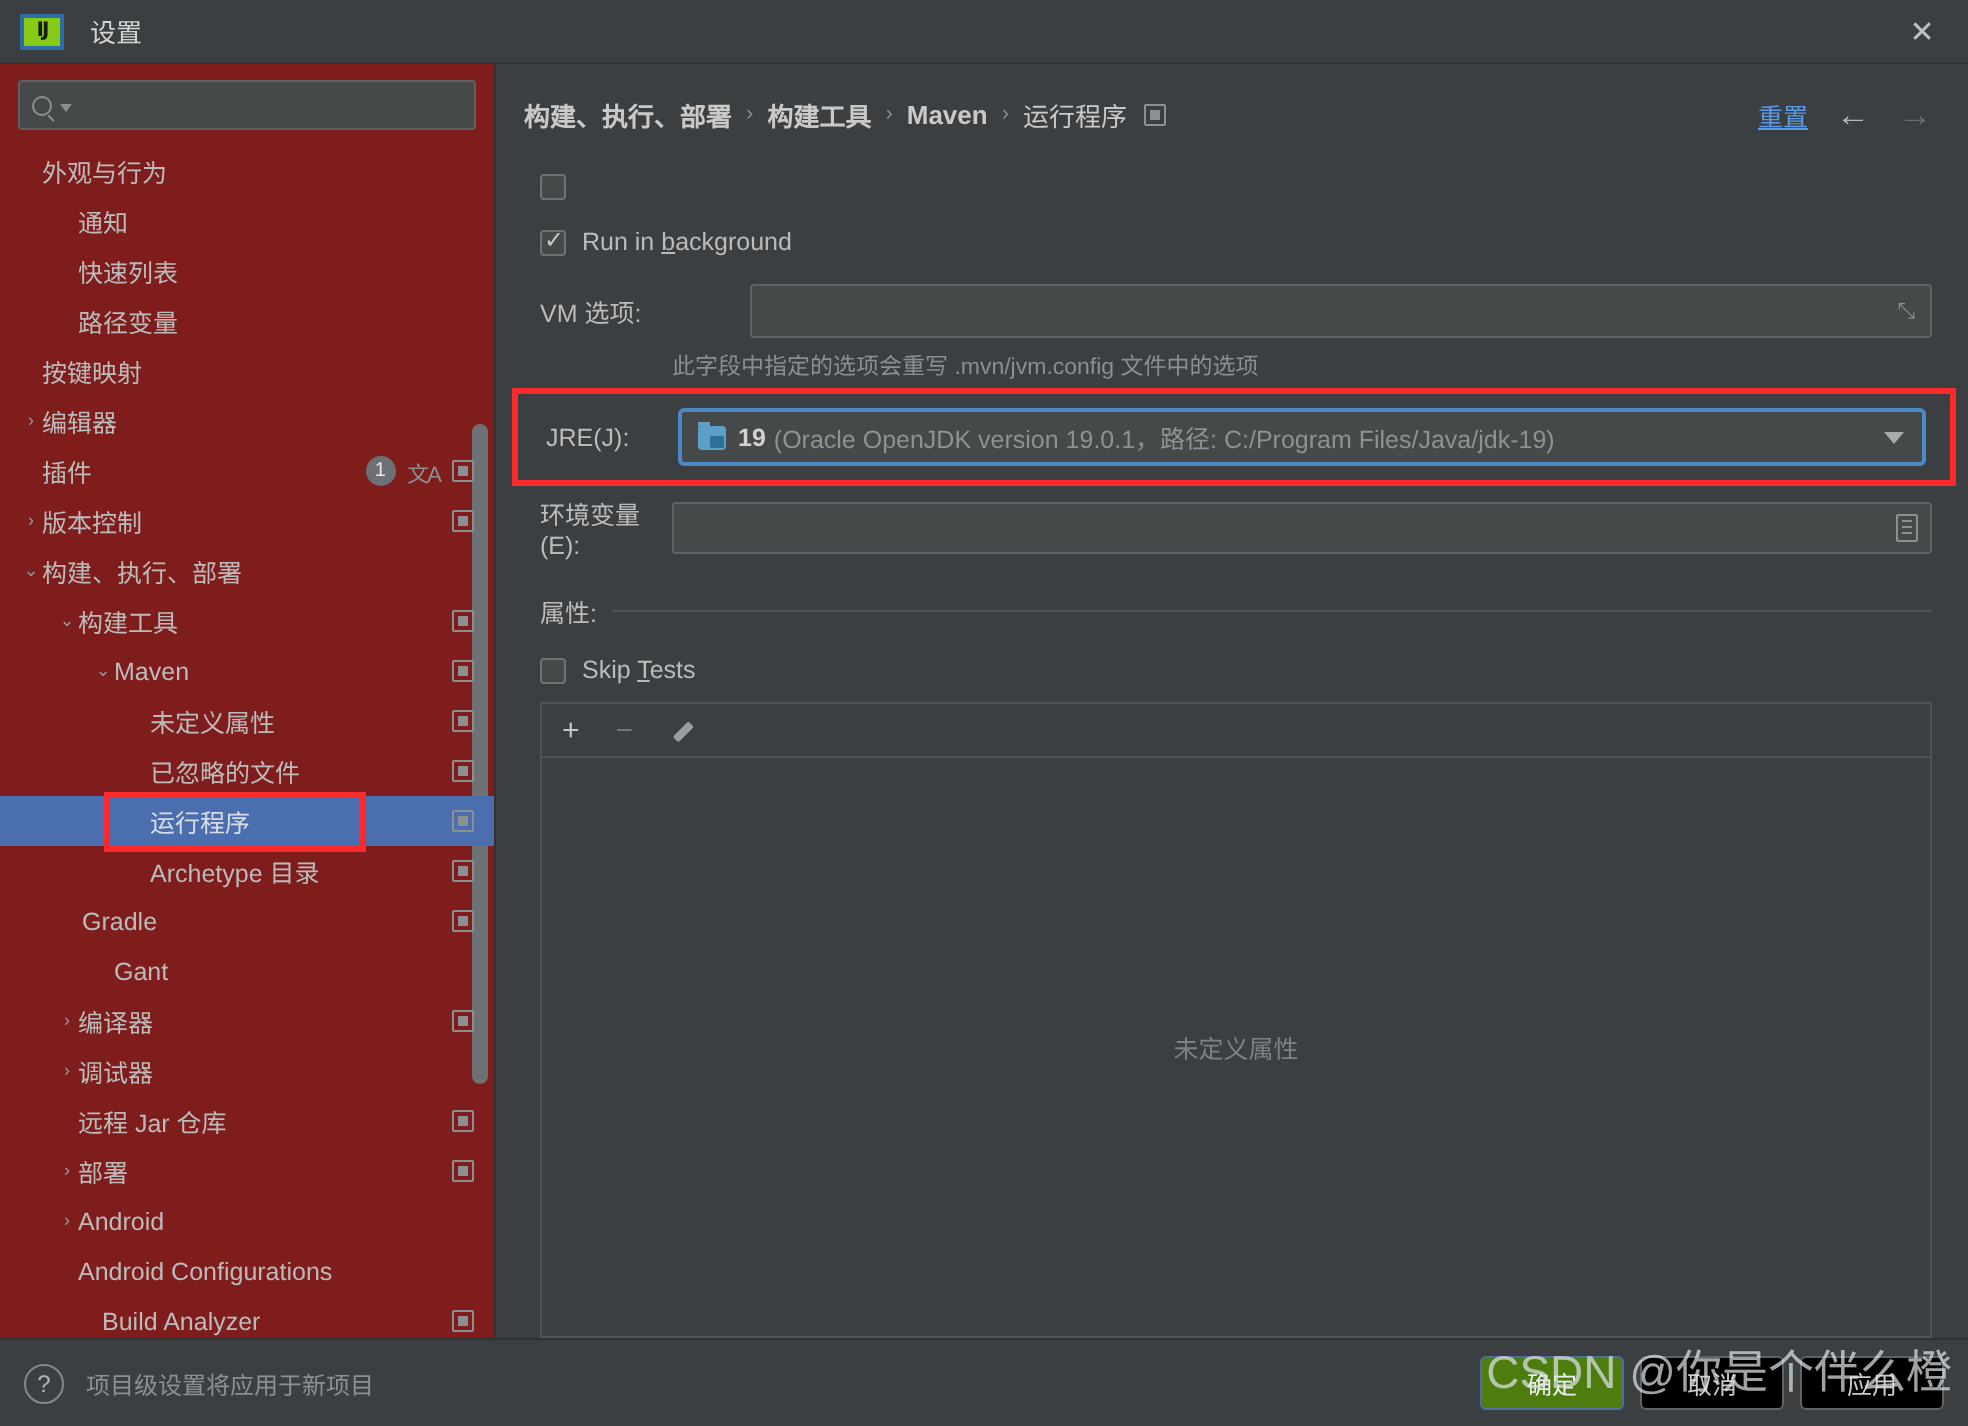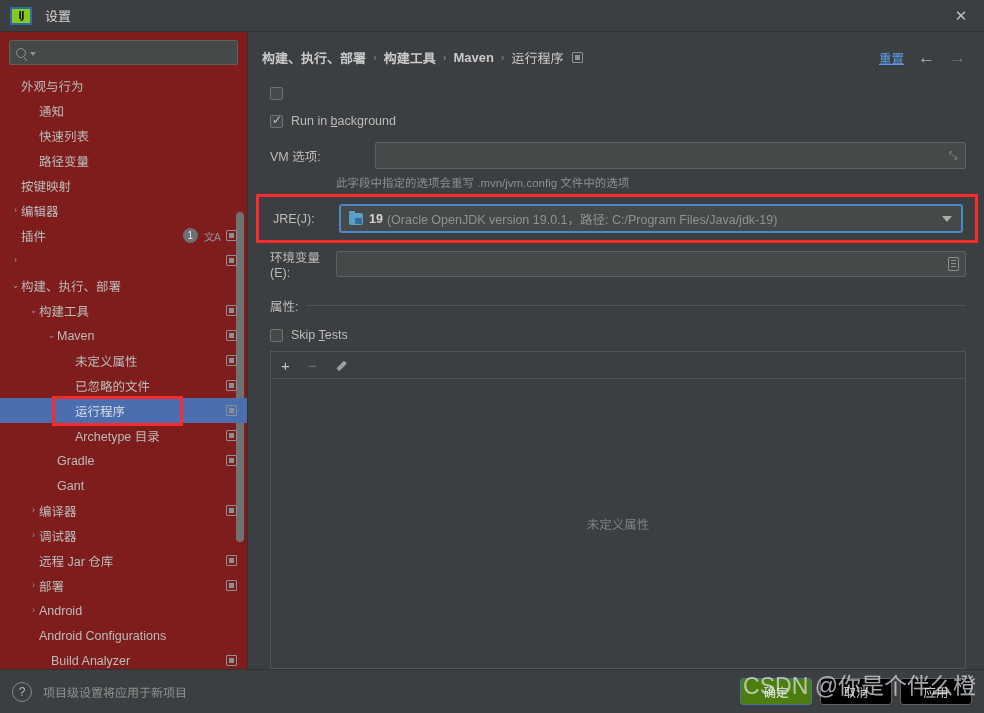--- a/index.html
+++ b/index.html
@@ -582,20 +582,21 @@
           <span class="arrow"></span>
           <span class="tlabel">插件</span>
           <span class="row-end">
             <span class="badge-num">1</span>
             <span class="translate-icon">文A</span>
             <span class="sq-icon"></span>
           </span>
         </div>
         <div class="tree-row" style="padding-left: 10px;">
           <span class="arrow">›</span>
+          <span class="tlabel">版本控制</span>
           <span class="row-end">
             <span class="sq-icon"></span>
           </span>
         </div>
         <div class="tree-row" style="padding-left: 10px;">
           <span class="arrow">⌄</span>
           <span class="tlabel">构建、执行、部署</span>
           <span class="row-end"></span>
         </div>
         <div class="tree-row" style="padding-left: 28px;">
@@ -634,21 +635,21 @@
           </span>
         </div>
         <div style="position: absolute; border: 3px solid rgb(252, 42, 42); left: 52px; width: 131px; height: 30px; pointer-events: none; top: 324px;"></div>
         <div class="tree-row" style="padding-left: 64px;">
           <span class="arrow"></span>
           <span class="tlabel">Archetype 目录</span>
           <span class="row-end">
             <span class="sq-icon"></span>
           </span>
         </div>
-        <div class="tree-row" style="padding-left: 46px;">
+        <div class="tree-row" style="padding-left: 30px;">
           <span class="arrow"></span>
           <span class="tlabel">Gradle</span>
           <span class="row-end">
             <span class="sq-icon"></span>
           </span>
         </div>
         <div class="tree-row" style="padding-left: 46px;">
           <span class="arrow"></span>
           <span class="tlabel">Gant</span>
           <span class="row-end"></span>

